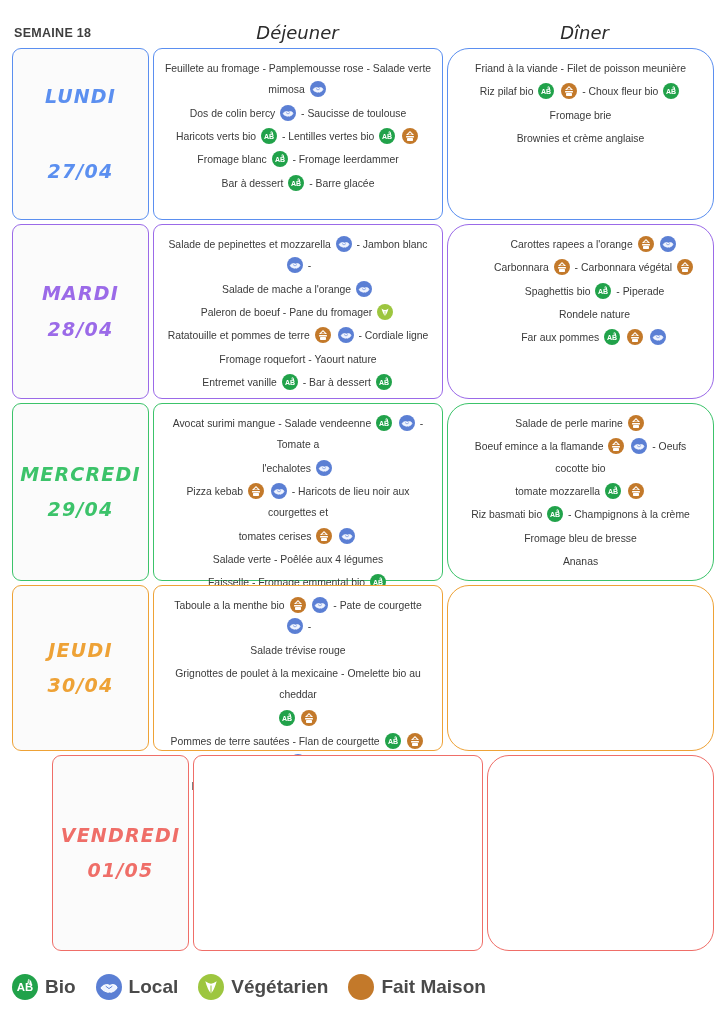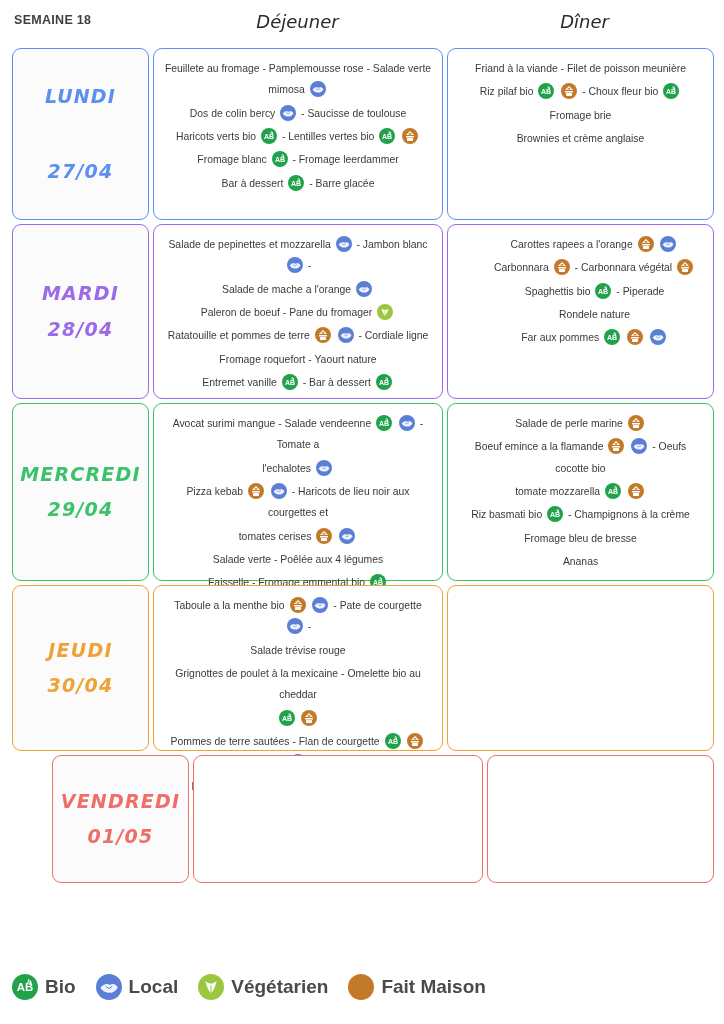--- a/index.html
+++ b/index.html
@@ -12,21 +12,21 @@
     height: 1024px;
     font-family: "Liberation Sans", sans-serif;
     color: #3d3d3d;
     overflow: hidden;
     position: relative;
   }
 
   
   .header {
     display: flex;
-    align-items: center;
+    align-items: flex-end;
     height: 48px;
     padding: 0;
   }
   .header-week {
     width: 150px;
     box-sizing: border-box;
     padding-left: 14px;
     font-size: 12.5px;
     font-weight: bold;
     letter-spacing: 0.3px;
@@ -71,20 +71,21 @@
     margin-right: 4px;
     flex: none;
   }
   .cell-lunch {
     width: 290px;
     margin-right: 4px;
     flex: none;
   }
   .cell-dinner {
     flex: 1;
+    border-radius: 22px;
   }
   .day-name, .day-date {
     font-family: "DejaVu Sans", sans-serif;
     font-style: italic;
     font-weight: bold;
     font-size: 19px;
     letter-spacing: 1.2px;
     line-height: 1.85;
     white-space: nowrap;
   }
@@ -447,21 +448,21 @@
           <div class="menu-line"><span>Panna cotta aux fruits rouges </span><span class="badge badge-maison"><svg viewBox="0 0 32 32">
                 <path d="M16 6 l8 8 l-16 0z" fill="#ffffff"></path>
                 <rect x="8" y="16" width="16" height="3" rx="1.2" fill="#ffffff"></rect>
                 <rect x="10" y="20" width="12" height="6" rx="1.5" fill="#ffffff"></rect>
                 <path d="M16 9 l4 4 l-8 0z" fill="#c3792a"></path>
               </svg></span> <span>- Fraises </span></div>
         </div>
       </div>
       <div class="cell cell-dinner" style="border-color: rgb(238, 162, 54);"></div>
     </div>
-    <div class="row" style="height: 128px; padding-left: 40px;">
+    <div class="row" style="height: 196px; padding-left: 40px;">
       <div class="cell cell-day" style="border-color: rgb(239, 110, 104);">
         <div class="day-name" style="color: rgb(239, 110, 104);">VENDREDI</div>
         <div class="day-date" style="color: rgb(239, 110, 104);">01/05</div>
       </div>
       <div class="cell cell-lunch" style="border-color: rgb(239, 110, 104);"></div>
       <div class="cell cell-dinner" style="border-color: rgb(239, 110, 104);"></div>
     </div>
   </div>
 
 <div class="legend" id="legend">

